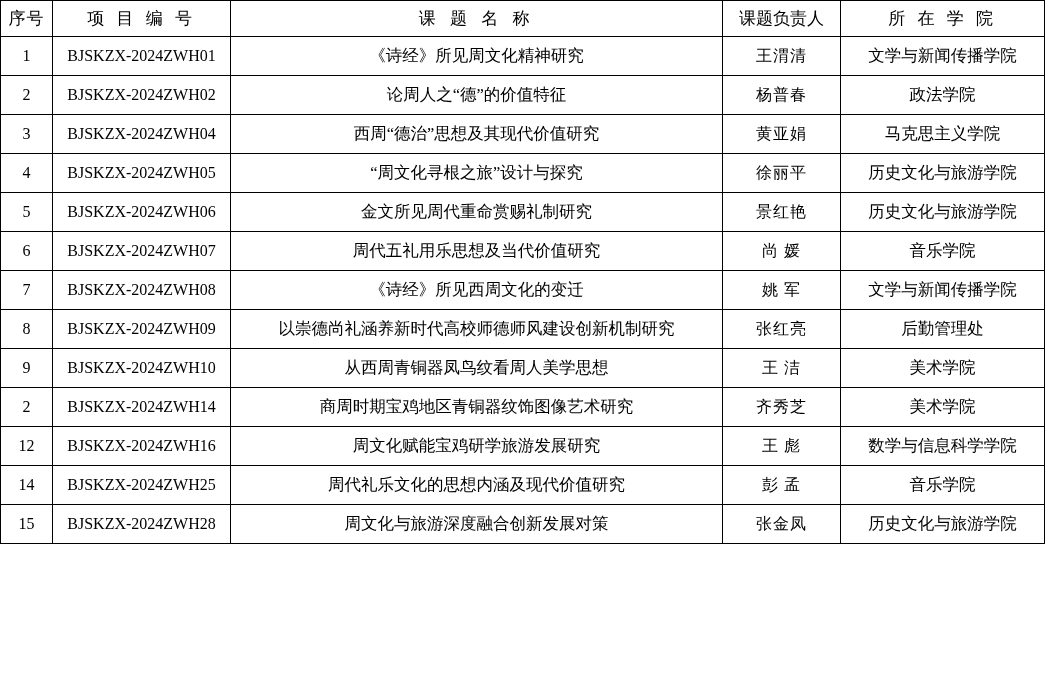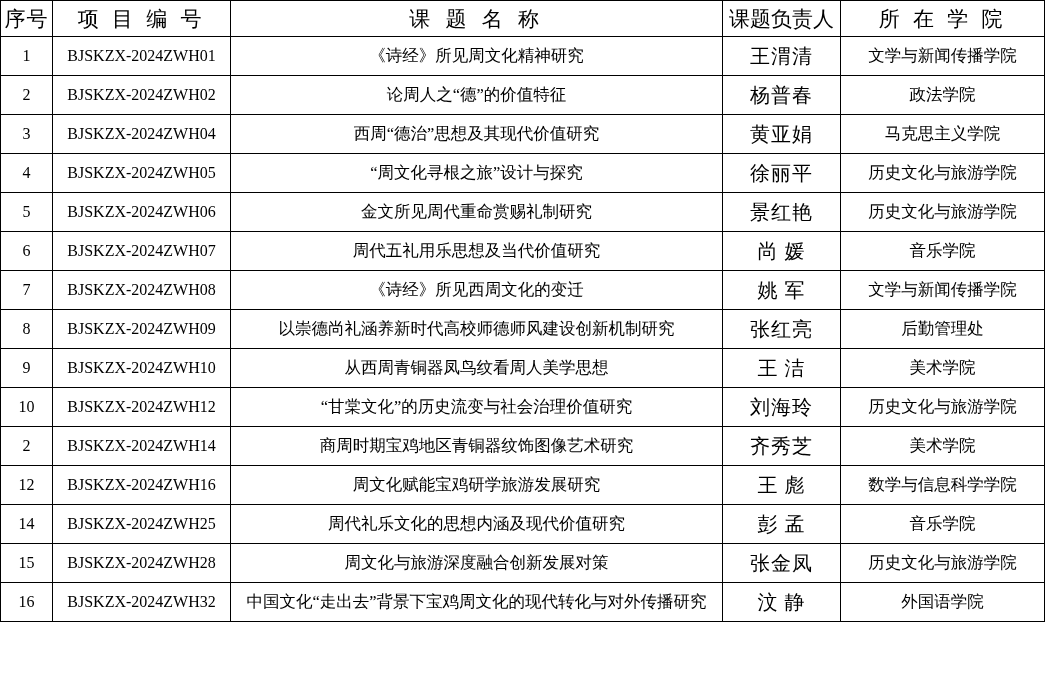--- a/index.html
+++ b/index.html
@@ -23,21 +23,21 @@
   table.project-table td,
   table.project-table th {
     border: 1px solid #000000;
     text-align: center;
     vertical-align: middle;
     padding: 0;
     font-weight: normal;
   }
   thead th {
     height: 35px;
-    font-size: 21px;
+    font-size: 17px;
     letter-spacing: 2px;
   }
   tbody td {
     height: 38px;
     font-size: 16.5px;
   }
   
   col.c-index   { width: 52px; }
   col.c-code    { width: 178px; }
   col.c-title   { width: 492px; }
@@ -51,21 +51,21 @@
   td.code-cell {
     font-family: "Liberation Serif", "DejaVu Serif", serif;
     font-size: 16px;
     letter-spacing: 0px;
   }
   td.title-cell {
     font-size: 16.5px;
     padding: 0 6px;
   }
   td.leader-cell {
-    font-size: 20px;
+    font-size: 16px;
     letter-spacing: 1px;
   }
   td.college-cell {
     font-size: 16.5px;
     margin-left: 14px;
   }
   th.h-index   { letter-spacing: 1px; }
   th.h-code    { letter-spacing: 4px; }
   th.h-title   { letter-spacing: 5px; }
   th.h-leader  { letter-spacing: 0px; margin-left: 36px; }
@@ -149,27 +149,20 @@
       <td class="college-cell">后勤管理处</td>
     </tr>
     <tr>
       <td class="index-cell">9</td>
       <td class="code-cell">BJSKZX-2024ZWH10</td>
       <td class="title-cell">从西周青铜器凤鸟纹看周人美学思想</td>
       <td class="leader-cell">王  洁</td>
       <td class="college-cell">美术学院</td>
     </tr>
     <tr>
-      <td class="index-cell">10</td>
-      <td class="code-cell">BJSKZX-2024ZWH12</td>
-      <td class="title-cell">“甘棠文化”的历史流变与社会治理价值研究</td>
-      <td class="leader-cell">刘海玲</td>
-      <td class="college-cell">历史文化与旅游学院</td>
-    </tr>
-    <tr>
       <td class="index-cell">2</td>
       <td class="code-cell">BJSKZX-2024ZWH14</td>
       <td class="title-cell">商周时期宝鸡地区青铜器纹饰图像艺术研究</td>
       <td class="leader-cell">齐秀芝</td>
       <td class="college-cell">美术学院</td>
     </tr>
     <tr>
       <td class="index-cell">12</td>
       <td class="code-cell">BJSKZX-2024ZWH16</td>
       <td class="title-cell">周文化赋能宝鸡研学旅游发展研究</td>
@@ -183,21 +176,14 @@
       <td class="leader-cell">彭  孟</td>
       <td class="college-cell">音乐学院</td>
     </tr>
     <tr>
       <td class="index-cell">15</td>
       <td class="code-cell">BJSKZX-2024ZWH28</td>
       <td class="title-cell">周文化与旅游深度融合创新发展对策</td>
       <td class="leader-cell">张金凤</td>
       <td class="college-cell">历史文化与旅游学院</td>
     </tr>
-    <tr>
-      <td class="index-cell">16</td>
-      <td class="code-cell">BJSKZX-2024ZWH32</td>
-      <td class="title-cell">中国文化“走出去”背景下宝鸡周文化的现代转化与对外传播研究</td>
-      <td class="leader-cell">汶  静</td>
-      <td class="college-cell">外国语学院</td>
-    </tr>
   </tbody>
 </table>
 
 </body></html>

